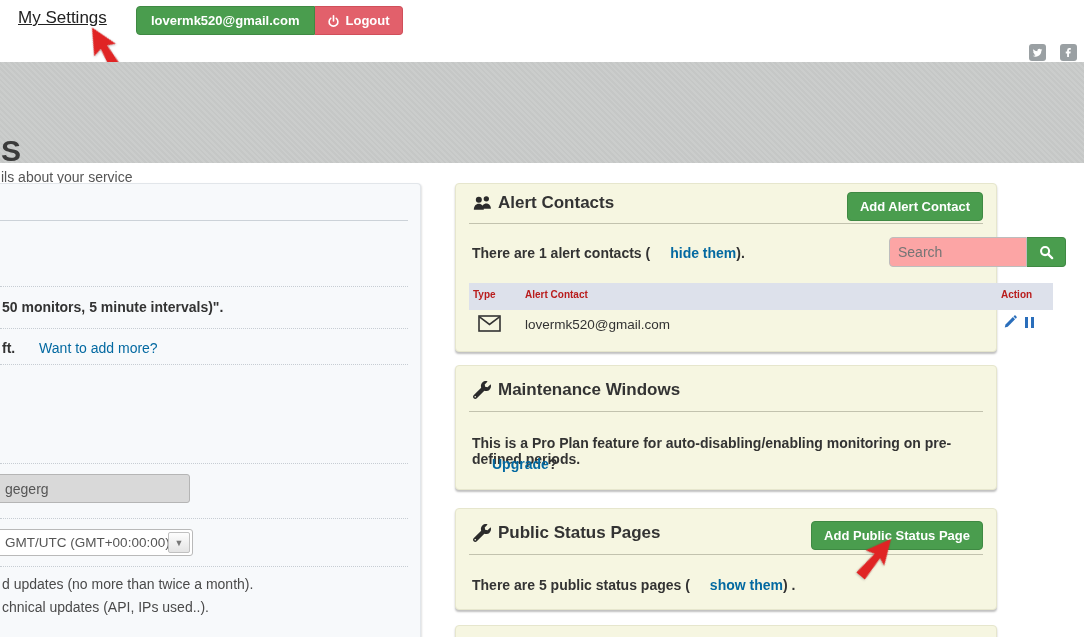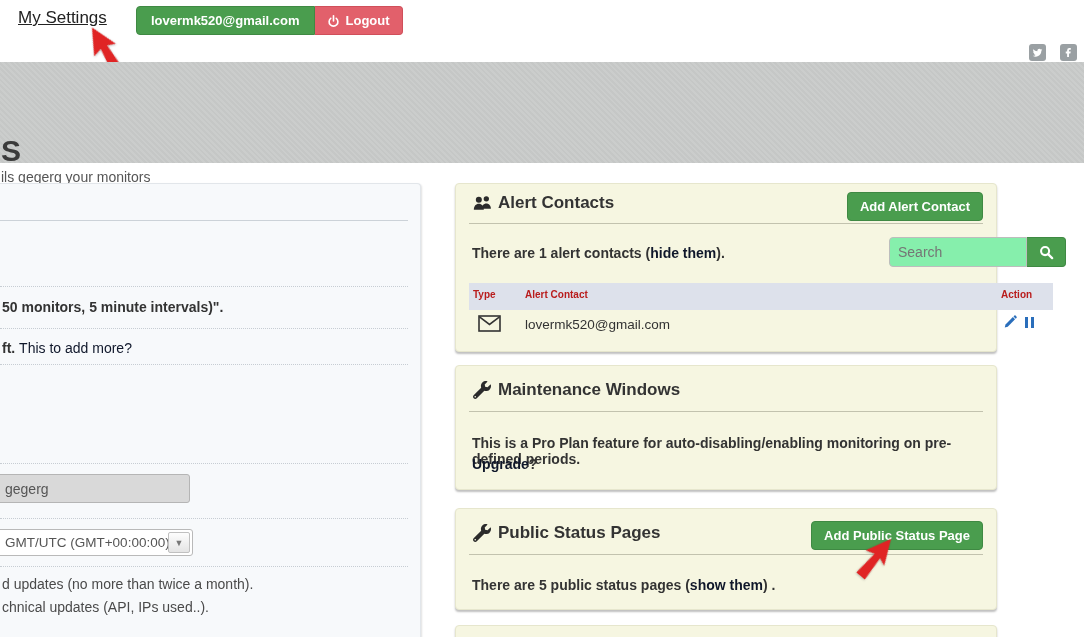--- a/index.html
+++ b/index.html
@@ -44,25 +44,25 @@
     display:flex; align-items:center; justify-content:center; font-size:9px; color:#777; }
 
   
   .card { left:455px; width:542px; background:#f6f6e1; border:1px solid #e6e6cd;
     border-radius:4px; box-shadow:0 2px 2px rgba(0,0,0,.25); }
   .card-title { position:absolute; left:42px; font-size:17px; font-weight:bold; color:#333; }
   .card-divider { position:absolute; left:13px; right:13px; border-top:1px solid #c2c2ae; }
   .green-btn { position:absolute; right:13px; background:#4a9d4e; color:#fff; font-size:13px;
     font-weight:bold; padding:6px 12px; border:1px solid #3f8943; border-radius:4px; cursor:pointer; white-space:nowrap; }
   .bold-line { position:absolute; left:16px; font-size:14px; font-weight:bold; color:#333; }
-  .link { color:#0f172a; text-decoration:none; cursor:pointer; }
+  .link { color:#0369a1; text-decoration:none; cursor:pointer;padding-left:20px; }
 
   .search-wrap { position:absolute; left:433px; top:53px; display:flex; }
   .search-input { width:138px; height:30px; border:1px solid #bdbdbd; border-radius:4px 0 0 4px;
-    font-size:14px; color:#555; padding-left:8px; background:#86efac; font-family:"Liberation Sans",sans-serif; }
+    font-size:14px; color:#555; padding-left:8px; background:#fca5a5; font-family:"Liberation Sans",sans-serif; }
   .search-btn { width:39px; height:30px; background:#4a9d4e; border:1px solid #3f8943; border-left:none;
     border-radius:0 4px 4px 0; display:flex; align-items:center; justify-content:center; cursor:pointer; }
 
   .tbl-head { position:absolute; left:13px; top:99px; width:584px; height:27px; background:#dde1eb; }
   .th { position:absolute; top:105px; font-size:10px; font-weight:bold; color:#b91c1c; }
   .td { position:absolute; font-size:13.5px; color:#333; }
 
   .pause-icon { display:inline-flex; gap:3px; }
   .pause-icon i { width:3px; height:11px; background:#2a6ebb; display:block; }
 
@@ -96,33 +96,33 @@
     </svg>
 </div>
 <div class="abs social" style="left:1060px; top:44px;">
   <svg width="11" height="11" viewBox="0 0 24 24">
       <path fill="#fff" d="M17 2h-3a5 5 0 0 0-5 5v3H6v4h3v8h4v-8h3l1-4h-4V7a1 1 0 0 1 1-1h3z"></path>
     </svg>
 </div>
 
 <div class="abs band">
   <div class="abs band-title">S</div>
-  <div class="abs band-sub">ils gegerg your monitors</div>
+  <div class="abs band-sub">ils about your service</div>
 </div>
 
 <div class="abs left-panel">
   <div class="lp-solid"></div>
   <div class="lp-dot" style="top:102px;"></div>
 
   <div class="lp-bold" style="top:115px;">50 monitors, 5 minute intervals)".</div>
   <div class="lp-dot" style="top:144px;"></div>
 
   <div class="lp-bold" style="top:156px;">
     <span>ft.</span>
-    <a class="link" style="font-weight:normal;">This to add more?</a>
+    <a class="link" style="font-weight:normal;">Want to add more?</a>
   </div>
   <div class="lp-dot" style="top:180px;"></div>
 
   <div class="lp-dot" style="top:279px;"></div>
   <input class="lp-input" value="gegerg" style="">
   <div class="lp-dot" style="top:334px;"></div>
 
   <div class="lp-select">
     <span>GMT/UTC (GMT+00:00:00)</span>
     <span class="lp-select-caret">▼</span>

